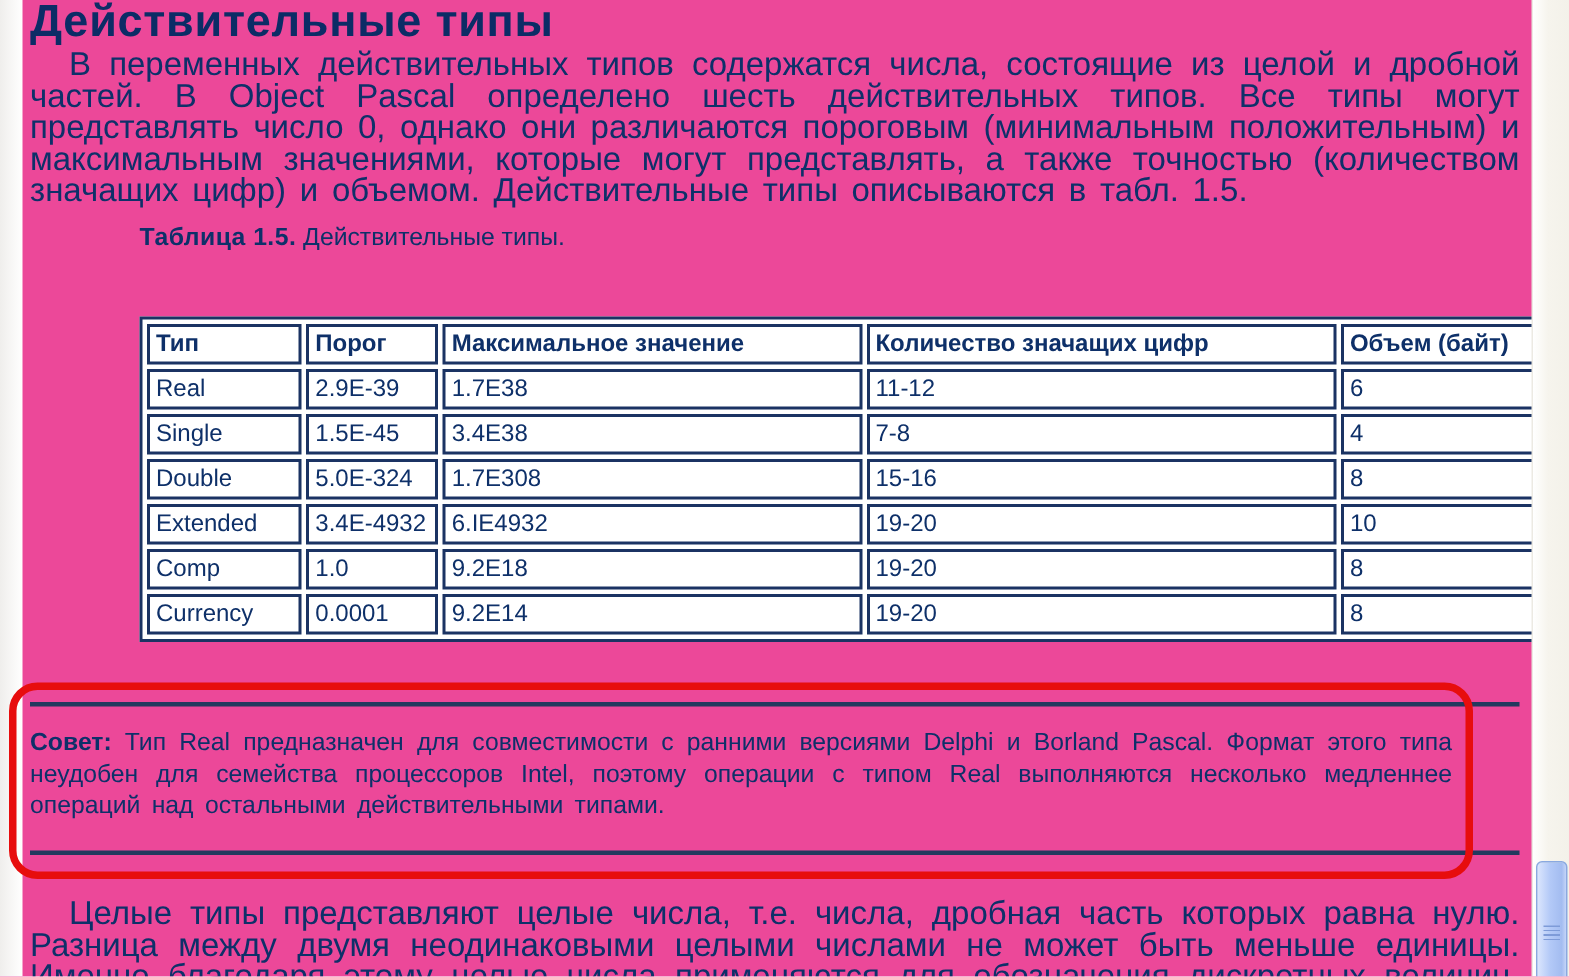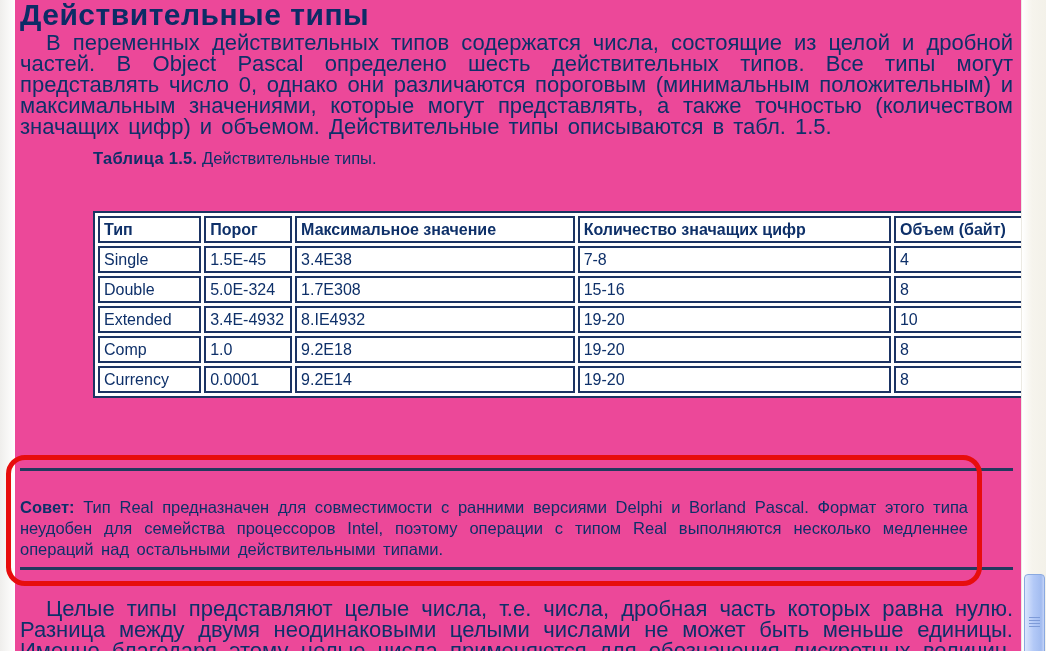--- a/index.html
+++ b/index.html
@@ -25,21 +25,21 @@
                       border-collapse:separate; border-spacing:3px;
                       border:2px solid #1b3363; background:#ffffff; }
   .types-table th, .types-table td { border:2px solid #1b3363; color:#0e3069;
       font-size:16px; line-height:21px; padding:1px 4px; text-align:left;
       white-space:nowrap; box-sizing:border-box; vertical-align:middle; }
   .types-table th { font-weight:bold; }
 
   .tip-section { position:absolute; left:20px; top:468px; width:993px; height:102px;
                  box-sizing:border-box; border-top:3px solid #23395e;
                  border-bottom:3px solid #23395e; }
-  .tip-text { margin-top:26px; width:948px; color:#0e3069; font-size:16.5px;
+  .tip-text { margin-top:14px; width:948px; color:#0e3069; font-size:16.5px;
               line-height:21px; text-align:justify; word-spacing:3px; }
 
   .annotation { position:absolute; left:6px; top:455px; width:976px; height:131px;
                 box-sizing:border-box; border:5px solid #e70d0d; border-radius:19px;
                 pointer-events:none; }
 
   .scrollbar { position:absolute; left:1021px; top:0; width:25px; height:651px;
                background:linear-gradient(to right,#ffffff,#f6f4ed 40%,#f3f1e9);
                border-left:1px solid #eceae3; }
   .thumb { position:absolute; left:2px; top:574px; width:21px; height:90px;
@@ -68,37 +68,44 @@
   <table class="types-table">
     <tbody>
         <tr>
       <th style="width:104px">Тип</th>
       <th style="width:88px">Порог</th>
       <th style="width:282px">Максимальное значение</th>
       <th style="width:316px">Количество значащих цифр</th>
       <th style="width:148px">Объем (байт)</th>
     </tr>
     <tr>
+      <td>Real</td>
+      <td>2.9E-39</td>
+      <td>1.7E38</td>
+      <td>11-12</td>
+      <td>6</td>
+    </tr>
+    <tr>
       <td>Single</td>
       <td>1.5E-45</td>
       <td>3.4E38</td>
       <td>7-8</td>
       <td>4</td>
     </tr>
     <tr>
       <td>Double</td>
       <td>5.0E-324</td>
       <td>1.7E308</td>
       <td>15-16</td>
       <td>8</td>
     </tr>
     <tr>
       <td>Extended</td>
       <td>3.4E-4932</td>
-      <td>8.IE4932</td>
+      <td>6.IE4932</td>
       <td>19-20</td>
       <td>10</td>
     </tr>
     <tr>
       <td>Comp</td>
       <td>1.0</td>
       <td>9.2E18</td>
       <td>19-20</td>
       <td>8</td>
     </tr>

